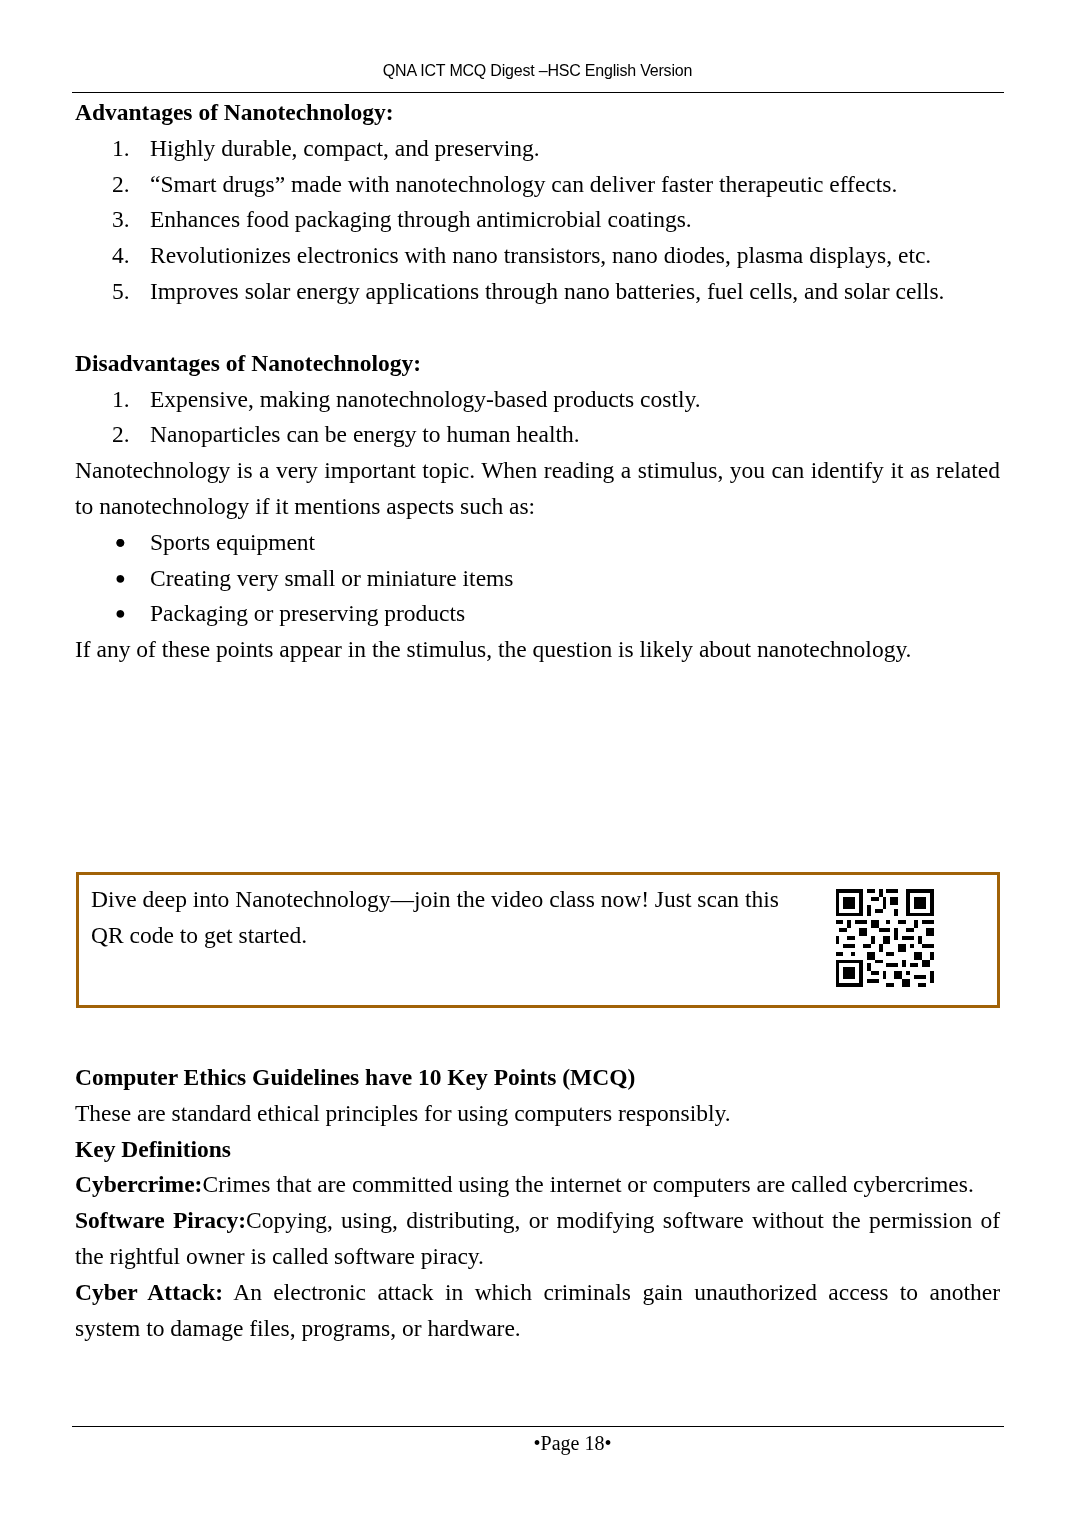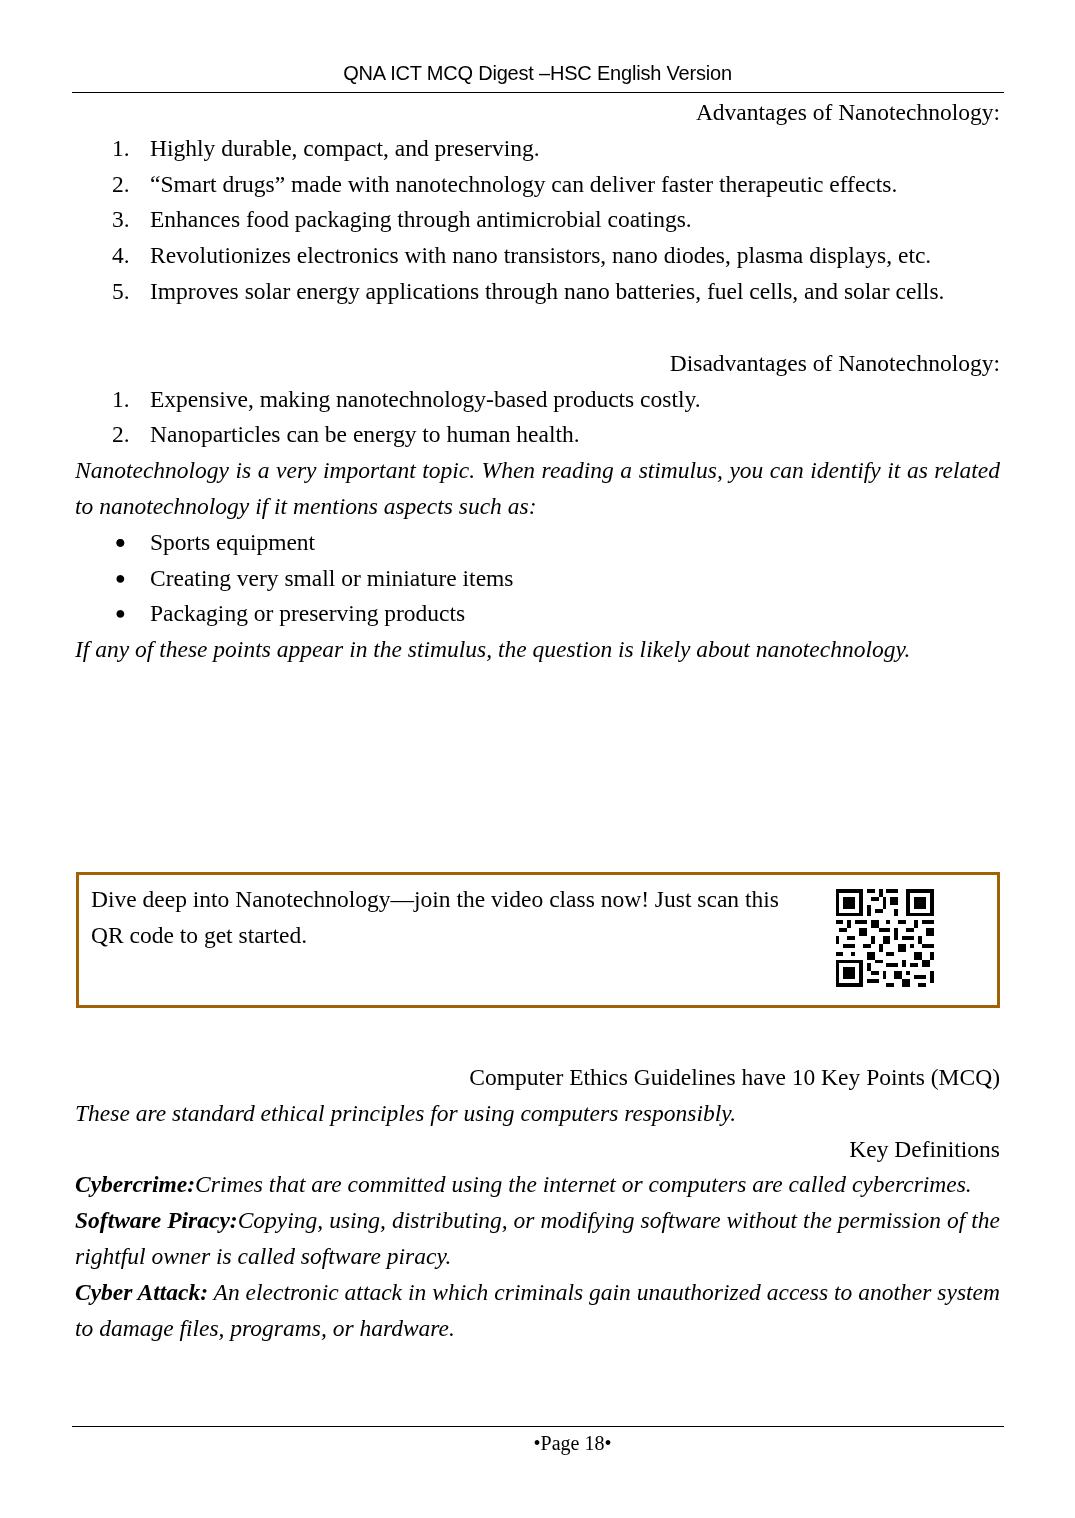--- a/index.html
+++ b/index.html
@@ -1,28 +1,28 @@
 <!DOCTYPE html>
 <html><head>
 <meta charset="utf-8">
 <style>
   html, body { margin: 0; padding: 0; background: #ffffff; }
   body { width: 1075px; height: 1518px; position: relative; overflow: hidden; color: #000; }
   .page { position: absolute; left: 0; top: 0; width: 1075px; height: 1518px; }
   .header-title {
     position: absolute; top: 62px; left: 0; width: 1075px; text-align: center;
-    font-family: "Liberation Sans", sans-serif; font-size: 20px; letter-spacing: -0.2px;
+    font-family: "Liberation Sans", sans-serif; font-size: 16px; letter-spacing: -0.2px;
   }
   .header-rule { position: absolute; top: 92px; left: 72px; width: 932px; height: 1px; background: #000; }
   .content {
     position: absolute; left: 75px; top: 95px; width: 925px;
     font-family: "Liberation Serif", serif; font-size: 23.5px; line-height: 35.8px;
   }
-  .h { font-weight: normal; text-align: right; }
-  .para { text-align: justify; font-style: italic; }
+  .h { font-weight: bold; }
+  .para { text-align: justify; }
   ol, ul { margin: 0; padding: 0; list-style: none; }
   .li { position: relative; padding-left: 75px; text-align: justify; }
   .li .num { position: absolute; left: 37px; width: 30px; }
   .li .bullet { position: absolute; left: 40px; font-size: 18px; }
   .gap { height: 36px; }
   .qr-box {
     position: absolute; left: 76px; top: 872px; width: 918px; height: 130px;
     border: 3px solid #a16207; box-sizing: content-box;
   }
   .qr-text {

